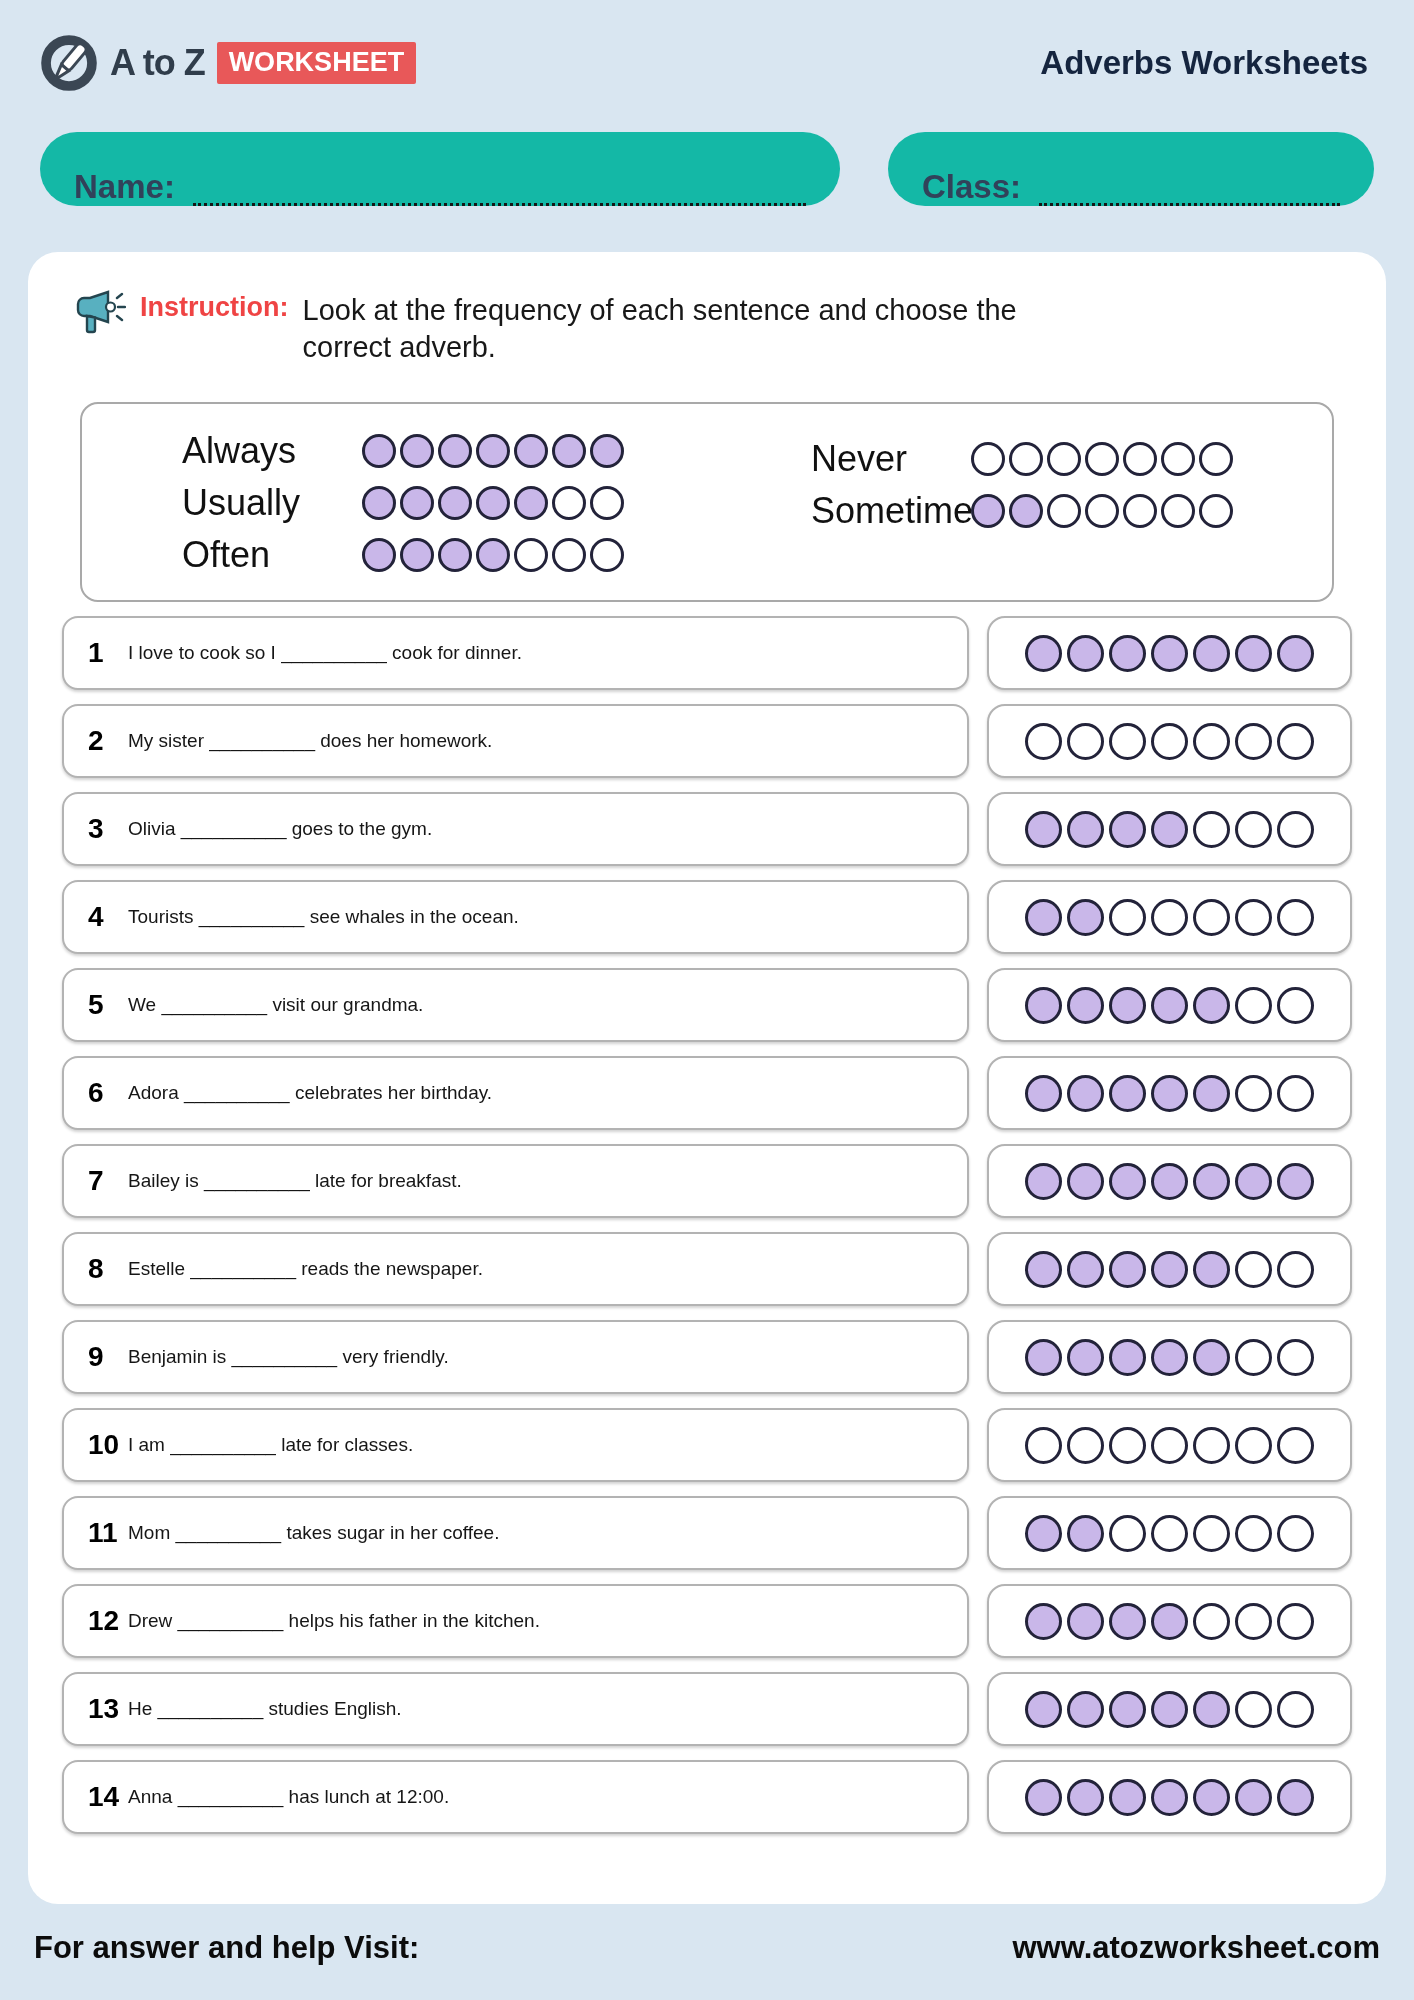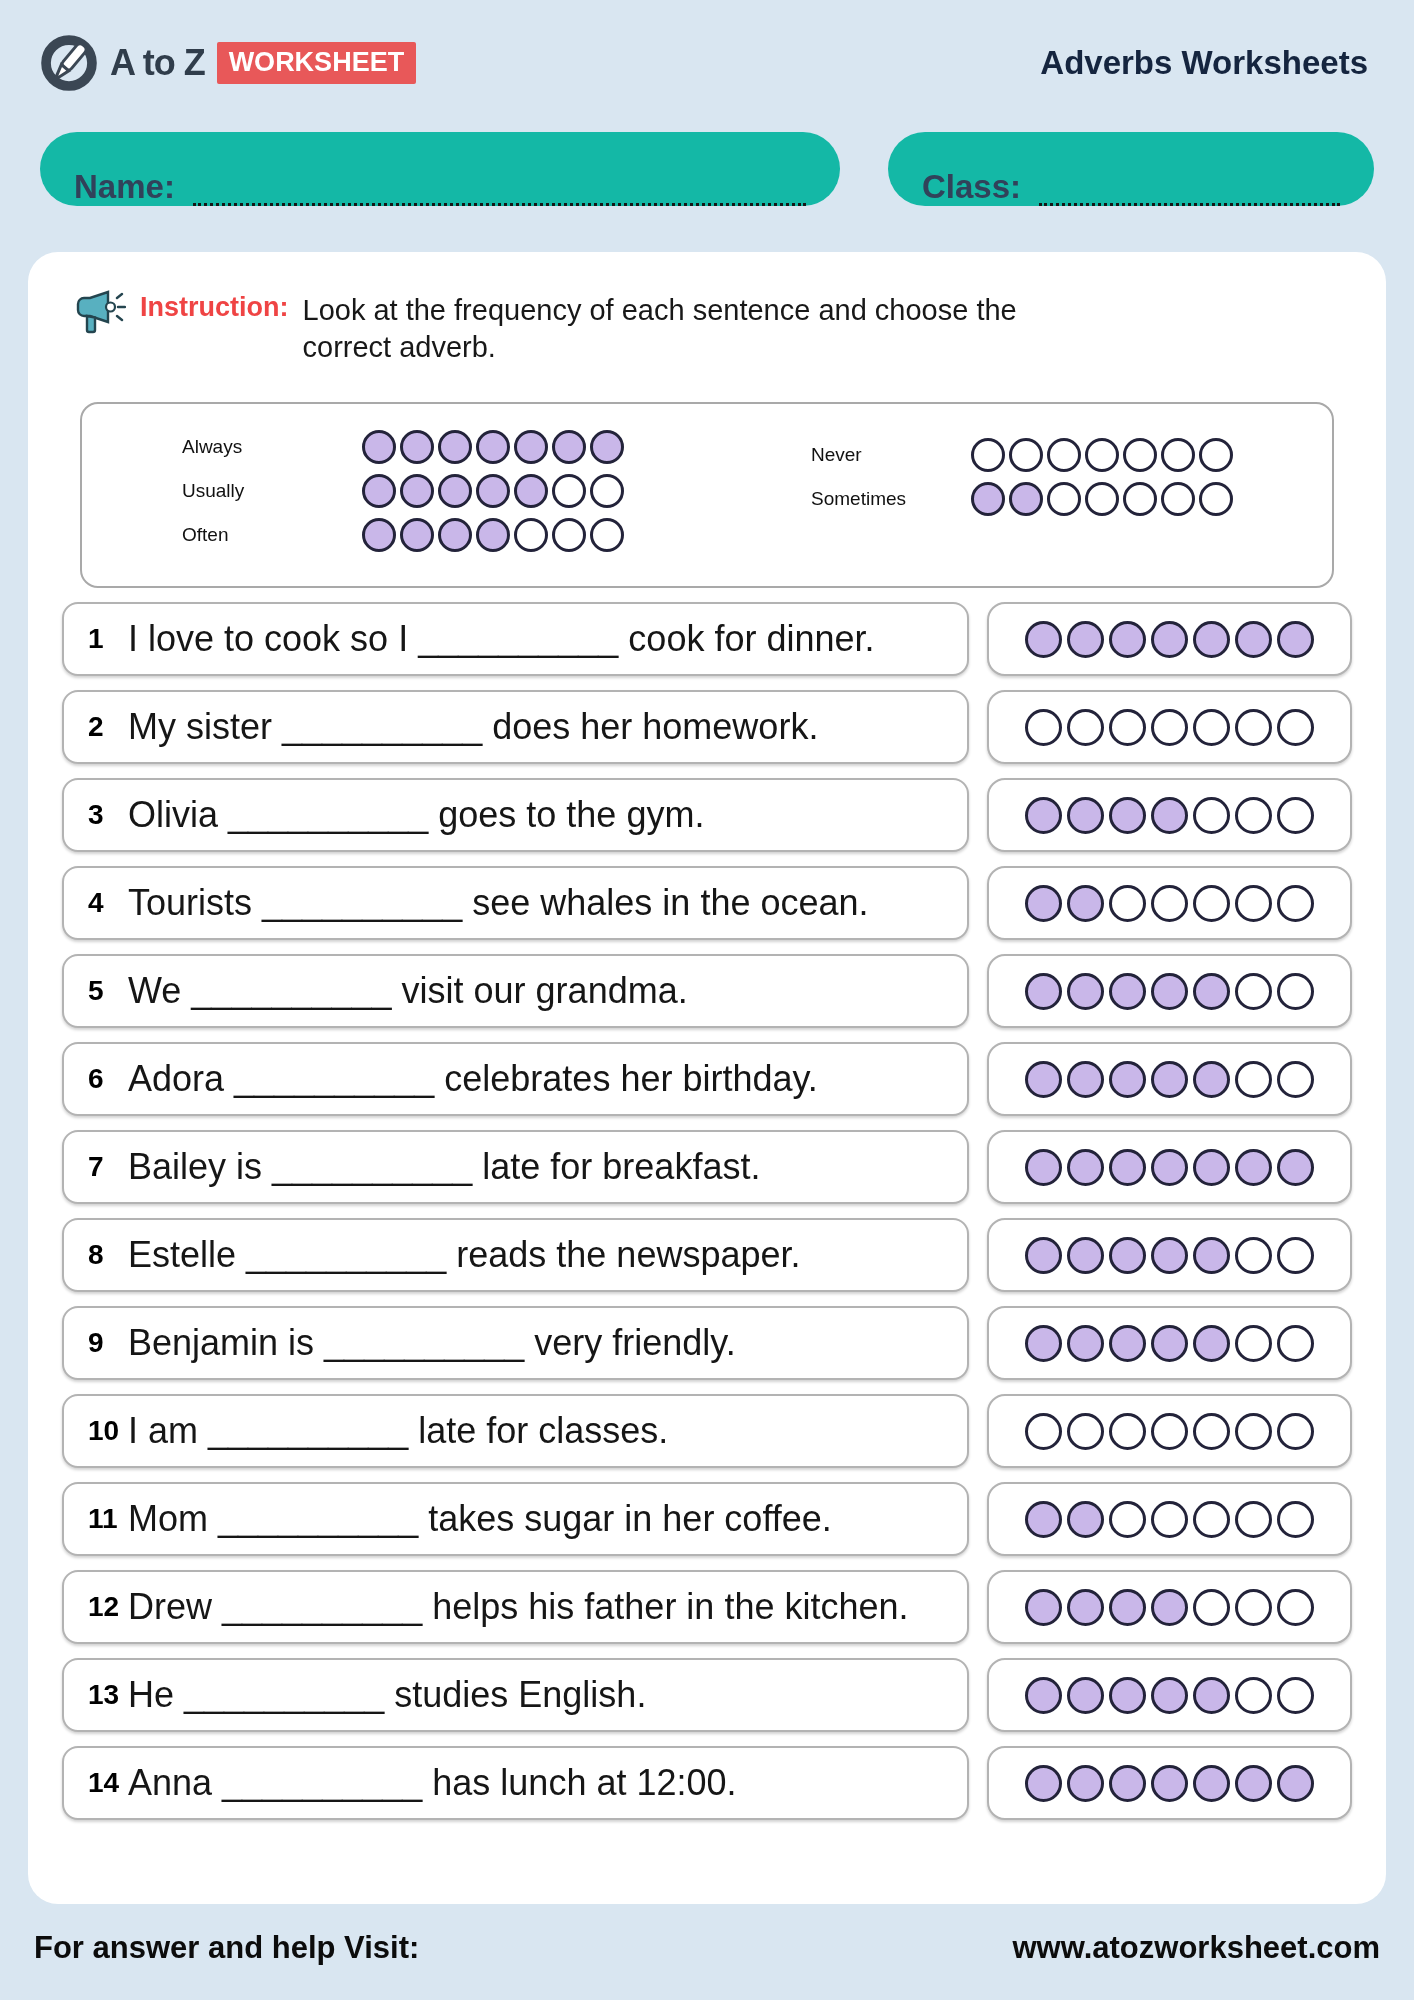--- a/index.html
+++ b/index.html
@@ -40,37 +40,37 @@
   .ilabel{font-size:27px; font-weight:bold; color:#ef4444; white-space:nowrap; margin-top:6px;}
   .itext{font-size:29px; color:#181818; width:760px; line-height:1.28; margin-top:6px;}
 
   
   .legend{border:2px solid #a9a9a9; border-radius:18px; margin:36px 18px 0 18px;
     padding:26px 30px 24px 30px; display:flex; min-height:186px;}
   .lcol{display:flex; flex-direction:column; gap:10px;}
   .lcol-left{flex:1.22; padding-left:70px;}
   .lcol-right{flex:1; padding-top:8px; padding-left:30px;}
   .lrow{display:flex; align-items:center;}
-  .llabel{font-size:19px; color:#111; width:180px;}
+  .llabel{font-size:36px; color:#111; width:180px;}
   .lcol-right .llabel{width:160px;}
   .circles{display:flex; gap:4px;}
   .circle{width:34px; height:34px; border-radius:50%; border:3px solid var(--circle-stroke); background:#fff;}
   .circle.filled{background:var(--circle-fill);}
 
   .freq-hdr{font-size:30px; font-weight:bold; color:#000; margin-top:32px;
     width:365px; margin-left:958px; text-align:center;}
 
   
   .qlist{margin-top:14px; display:flex; flex-direction:column; gap:14px;}
   .qrow{display:flex; gap:18px;}
   .qbox{width:908px; height:74px; border:2px solid var(--box-border); border-radius:16px;
     background:#fff; box-shadow:0 2px 3px rgba(0,0,0,0.18);
     display:flex; align-items:center; padding:0 16px 0 24px;}
   .qnum{font-size:28px; font-weight:bold; color:#000; width:40px; flex:0 0 auto;}
-  .qtext{font-size:36px; color:#161616; white-space:nowrap;}
+  .qtext{font-size:19px; color:#161616; white-space:nowrap;}
   .fbox{width:365px; height:74px; border:2px solid var(--box-border); border-radius:18px;
     background:#fff; box-shadow:0 2px 3px rgba(0,0,0,0.18);
     display:flex; align-items:center; justify-content:center;}
   .fbox .circles{gap:5px;}
   .fbox .circle{width:37px; height:37px;}
 
   
   .ftr{display:flex; justify-content:space-between; align-items:center; margin-top:26px; padding:0 6px;}
   .ftr span{font-size:31px; font-weight:bold; color:#0c0c0c;}
 </style>

